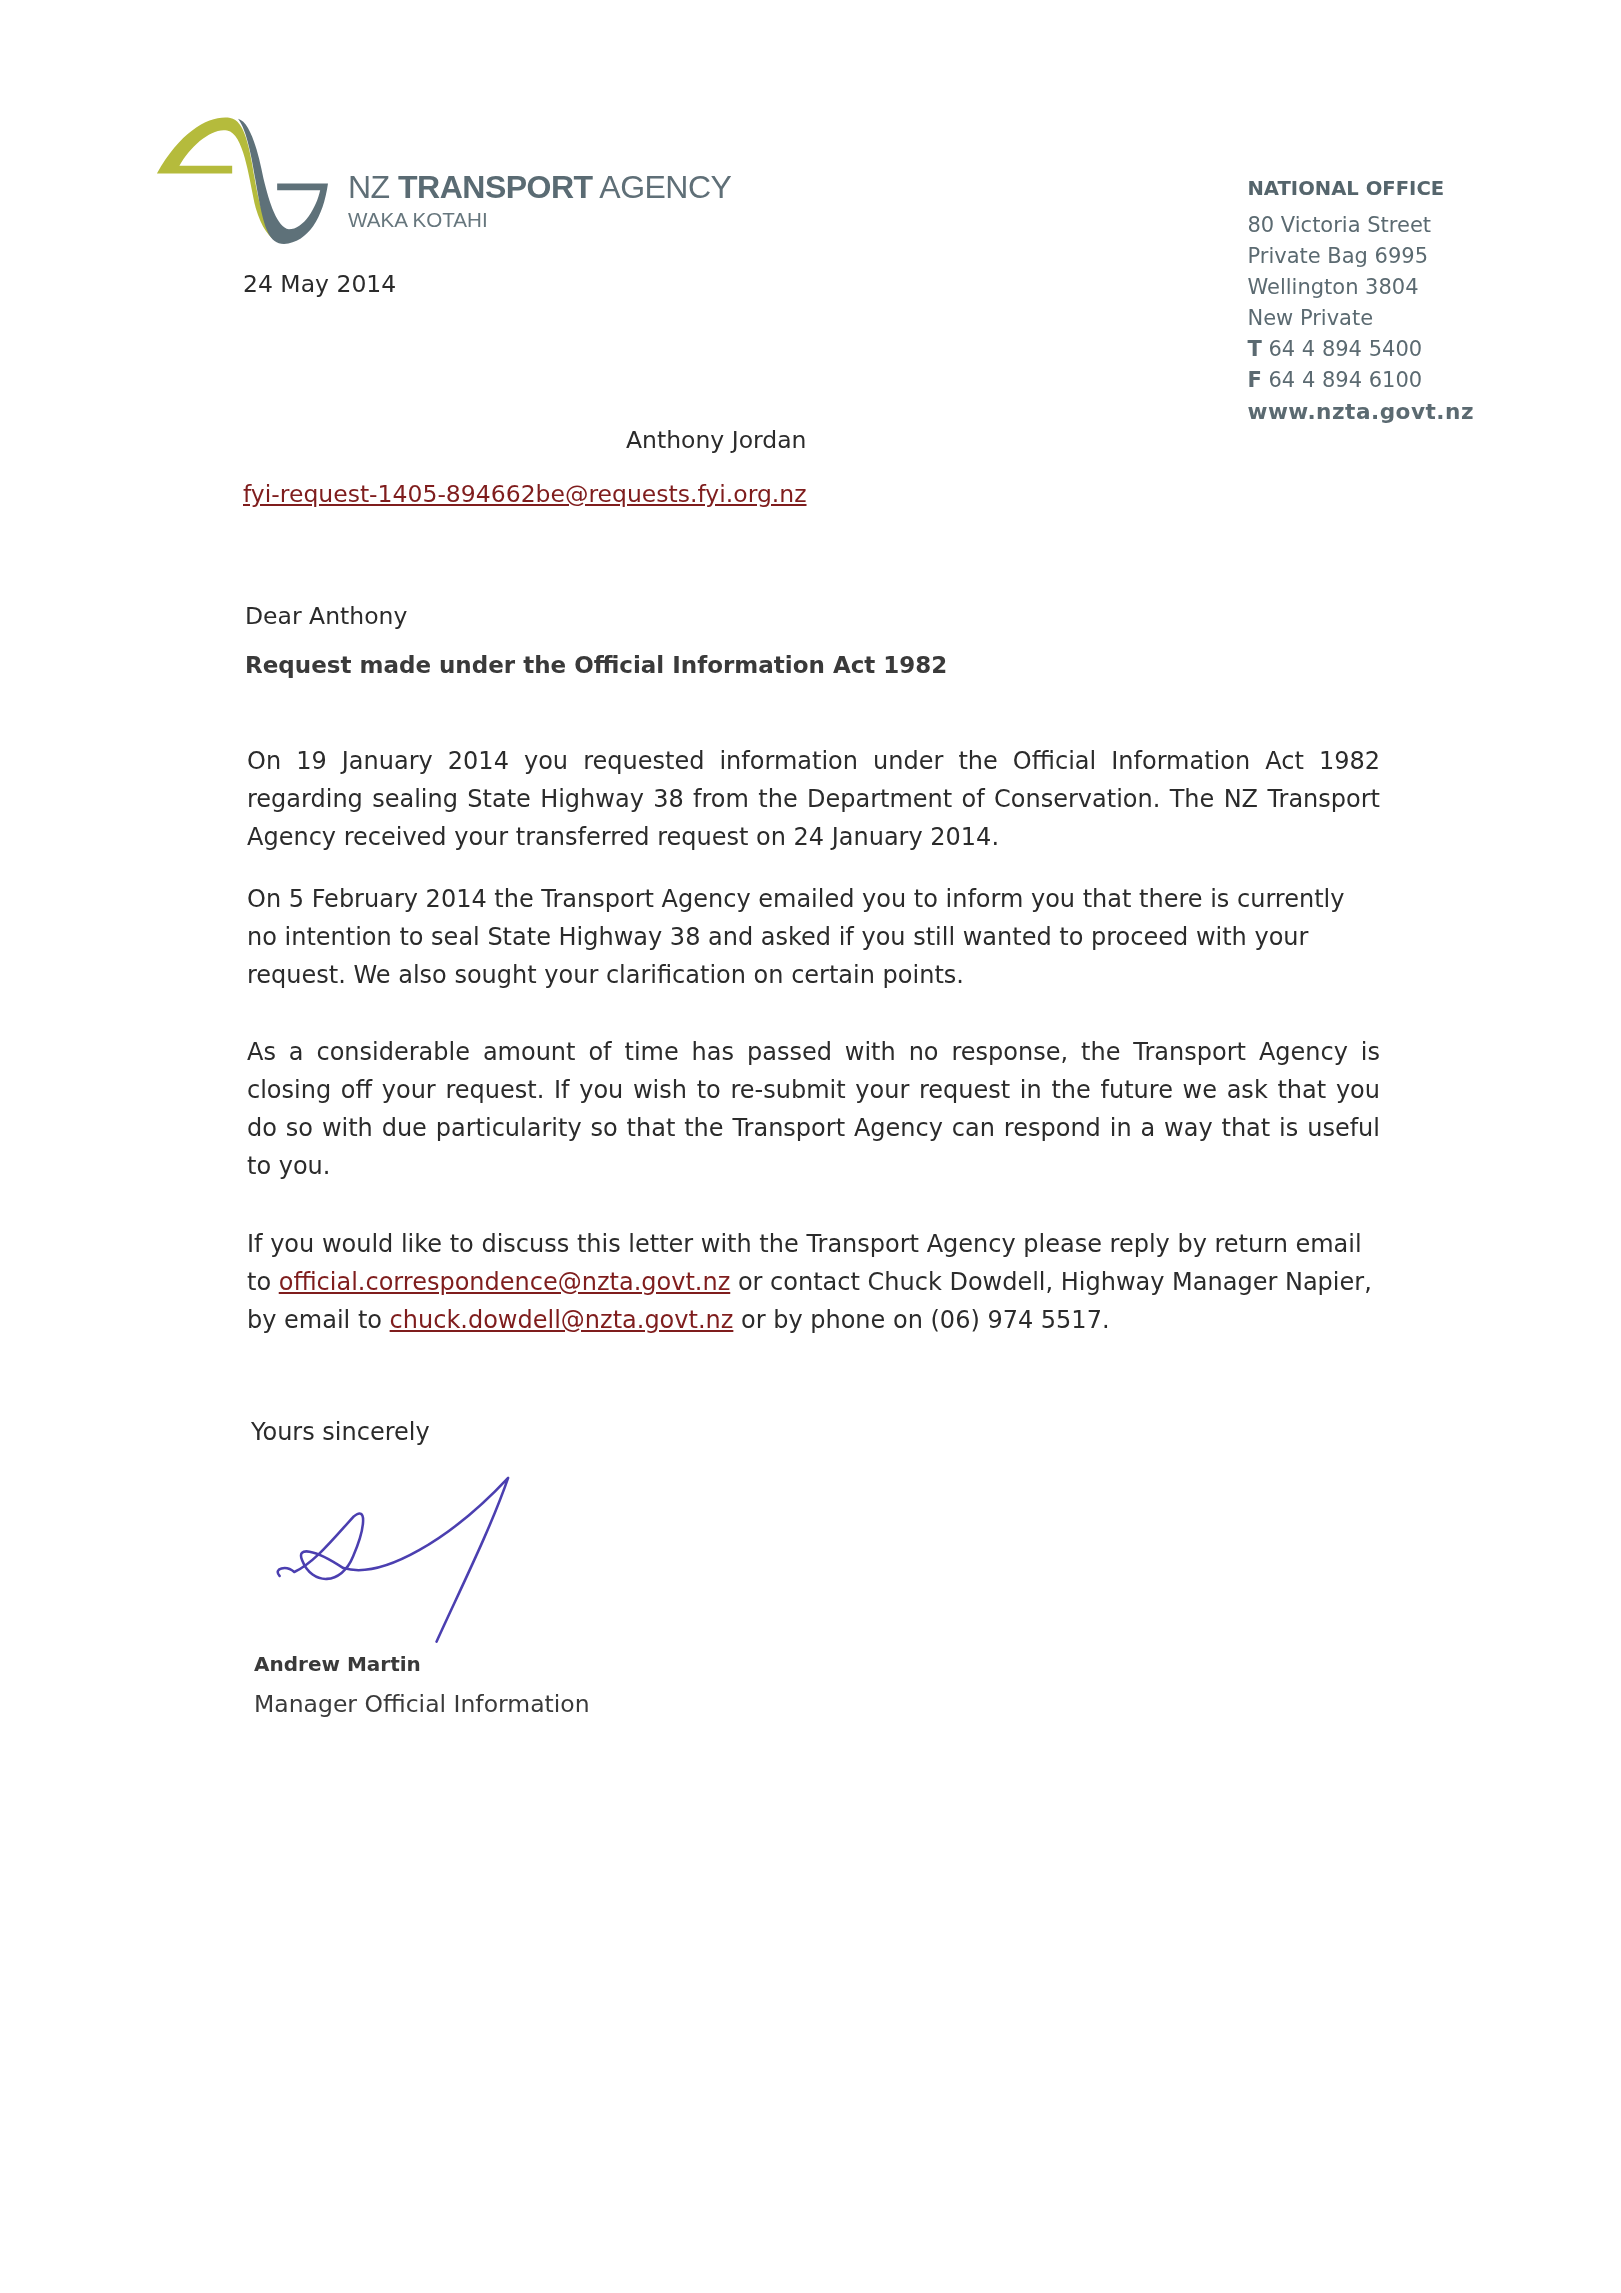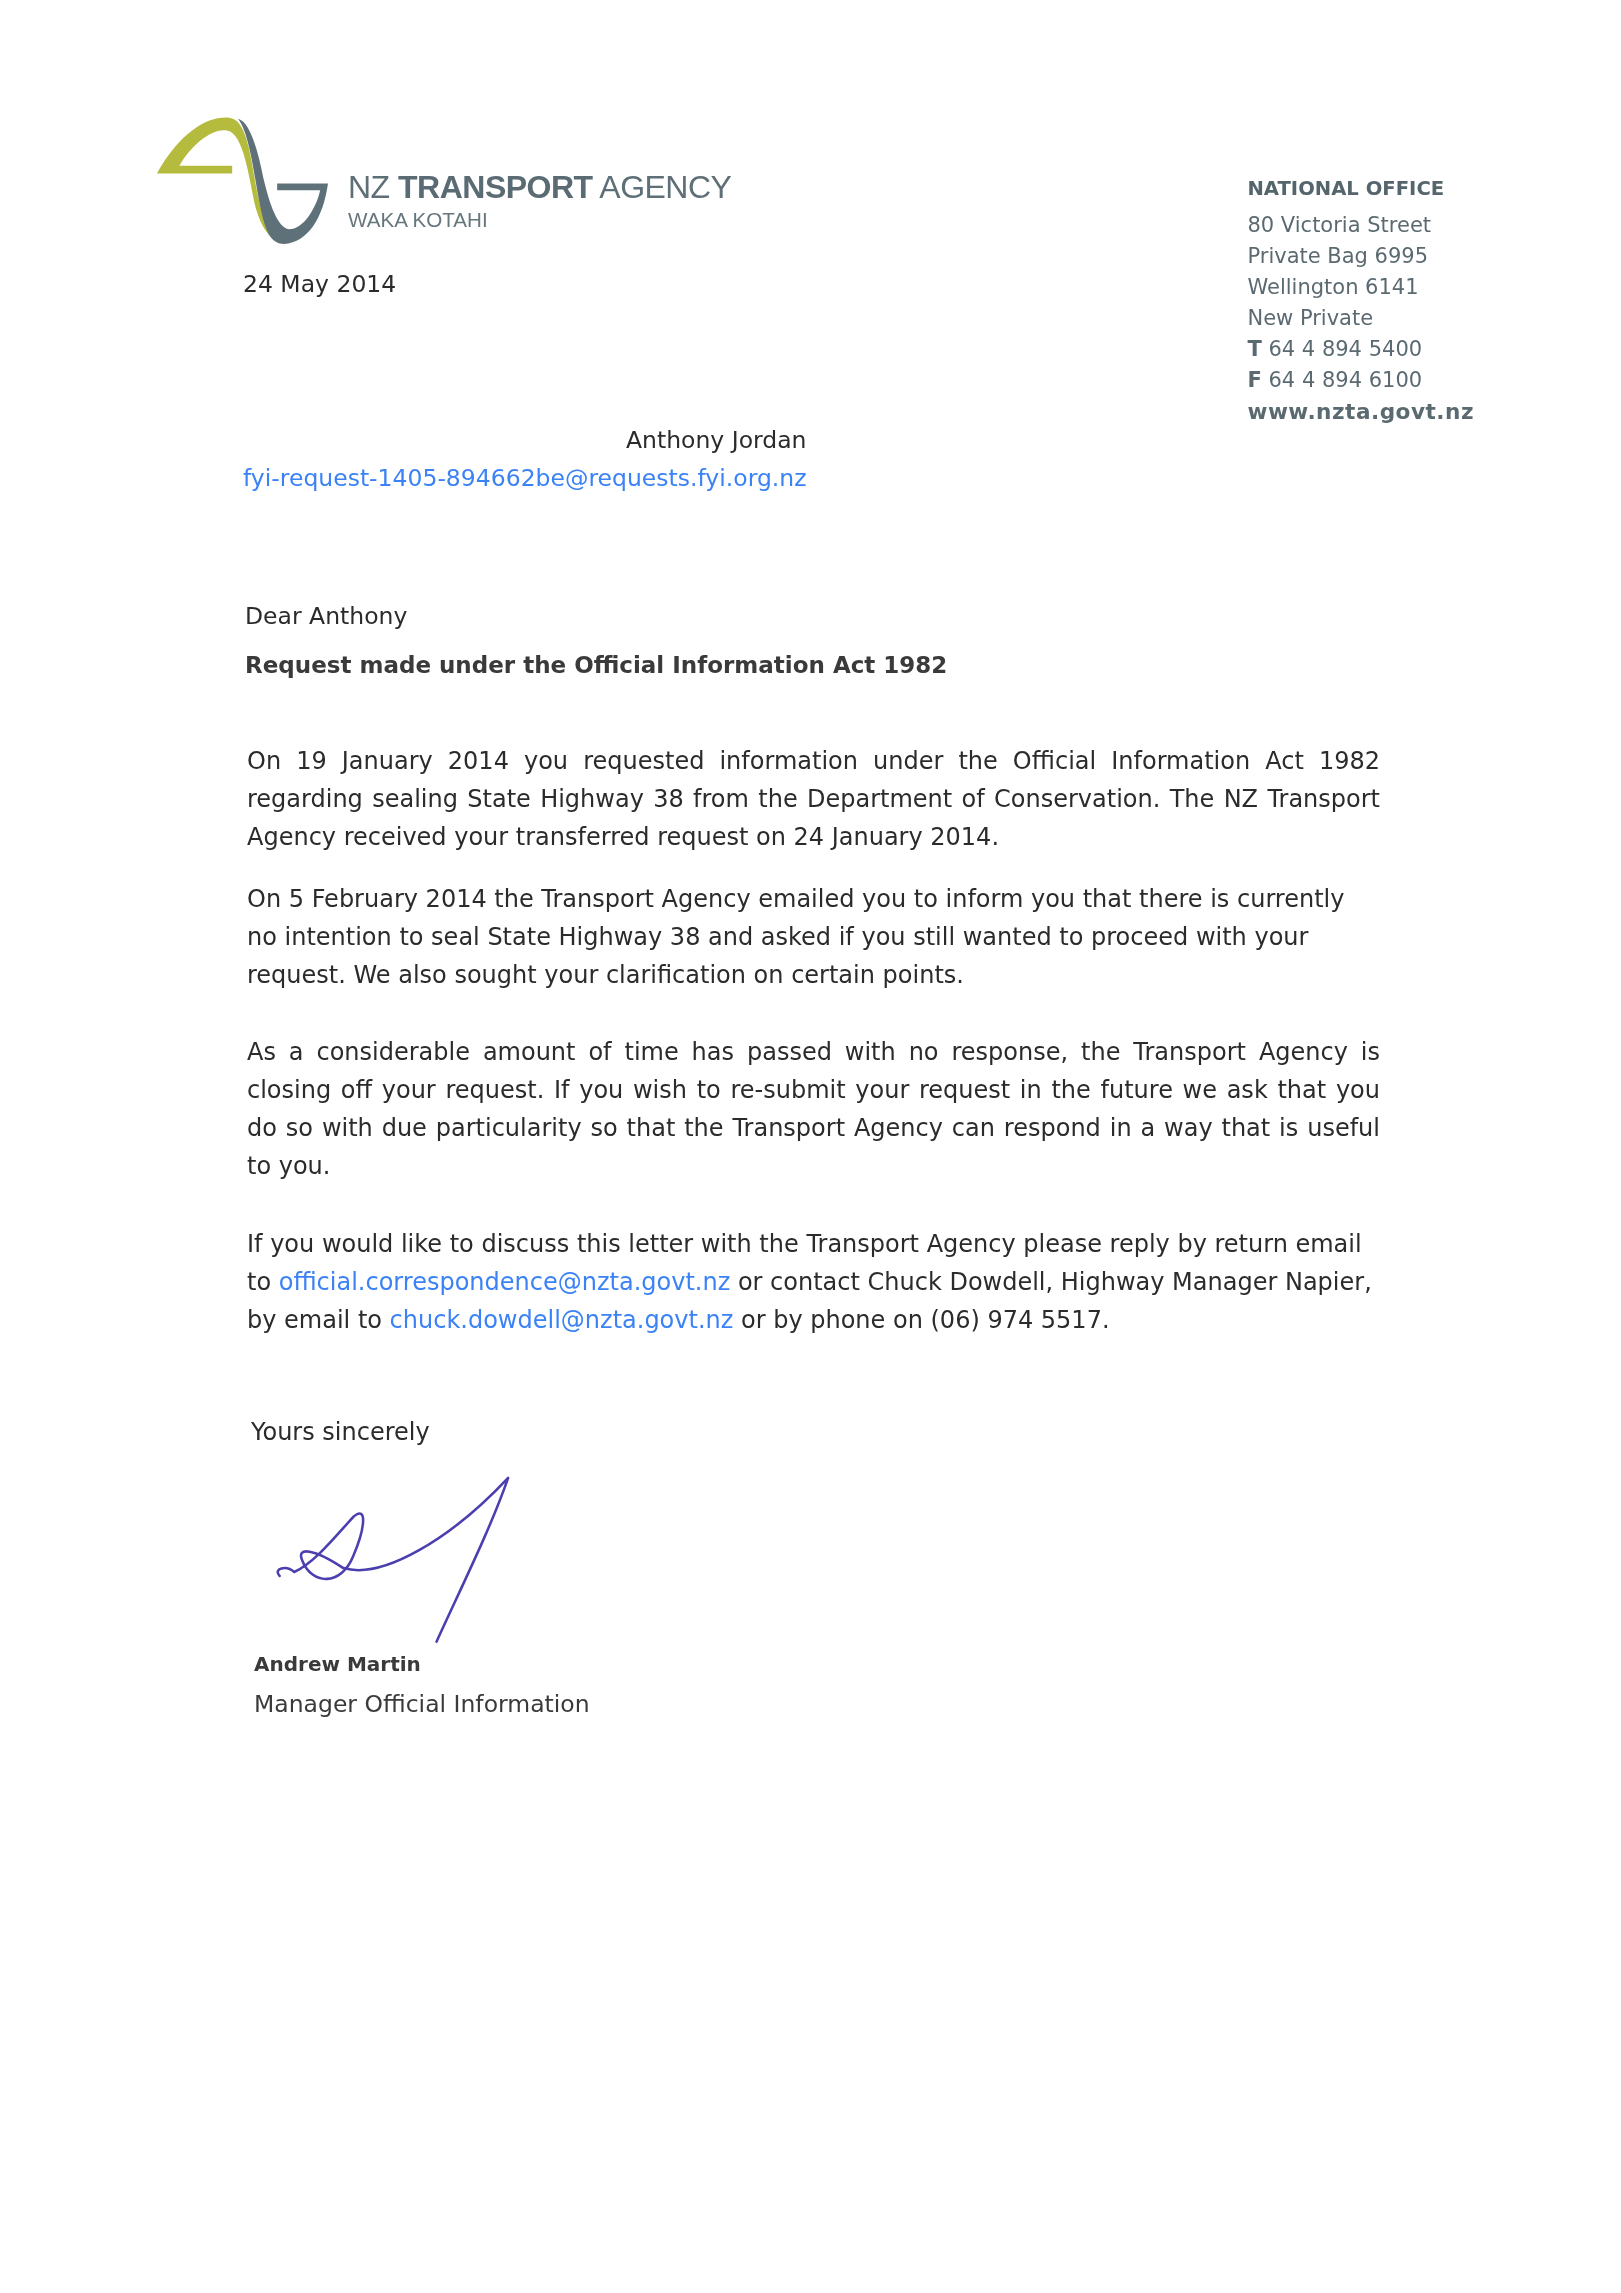--- a/index.html
+++ b/index.html
@@ -11,21 +11,21 @@
     .brand { position: absolute; left: 348px; top: 169px; }
     .brand-name { font-size: 32px; color: #5f6f77; letter-spacing: -0.5px; white-space: nowrap; font-family: "Liberation Sans", sans-serif; }
     .brand-name b { font-weight: 700; color: #5a6b73; }
     .brand-sub { font-size: 20.6px; color: #66767d; margin-top: 2px; font-family: "Liberation Sans", sans-serif; }
     .date { position: absolute; left: 243px; top: 270px; font-size: 23.5px; }
     .office { position: absolute; right: 147px; top: 173px; text-align: left; color: #5b6a71; font-size: 21px; line-height: 31px; }
     .office-title { font-weight: 700; font-size: 19.6px; color: #55656c; margin-bottom: 5.9px; }
     .office .lbl { font-weight: 700; }
     .office-web { font-weight: 700; font-size: 21.6px; letter-spacing: 0.5px; }
     .recipient { position: absolute; left: 243px; top: 421px; font-size: 23.5px; line-height: 38px; text-align: right; }
-    .link { color: #3b82f6; cursor: pointer; }
+    .link { text-decoration: underline; color: #7f1d1d; cursor: pointer; margin-top: 16px; }
     .salutation { position: absolute; left: 245px; top: 602px; font-size: 23.5px; }
     .subject { position: absolute; left: 245px; top: 652px; font-size: 23px; font-weight: 700; color: #3a3a3a; }
     .body { position: absolute; left: 247px; width: 1133px; font-size: 24px; line-height: 38px; text-align: justify; }
     .p1 { top: 742px; }
     .p2 { top: 880px; }
     .p3 { top: 1033px; }
     .p4 { top: 1225px; }
     .p4, .p2 { text-align: left; }
     .closing { position: absolute; left: 251px; top: 1418px; font-size: 24px; }
     .signature { position: absolute; left: 255px; top: 1470px; width: 314px; height: 206px; }
@@ -48,21 +48,21 @@
   </div>
   <div class="brand-sub">WAKA KOTAHI</div>
 </div>
 
 <div class="date">24 May 2014</div>
 
 <div class="office">
   <div class="office-title">NATIONAL OFFICE</div>
   <div>80 Victoria Street</div>
   <div>Private Bag 6995</div>
-  <div>Wellington 6141</div>
+  <div>Wellington 3804</div>
   <div>New Private</div>
   <div><span class="lbl">T</span> <span>64 4 894 5400</span></div>
   <div><span class="lbl">F</span> <span>64 4 894 6100</span></div>
   <div class="office-web">www.nzta.govt.nz</div>
 </div>
 
 <div class="recipient">
   <div>Anthony Jordan</div>
   <div class="link">fyi-request-1405-894662be@requests.fyi.org.nz</div>
 </div>

